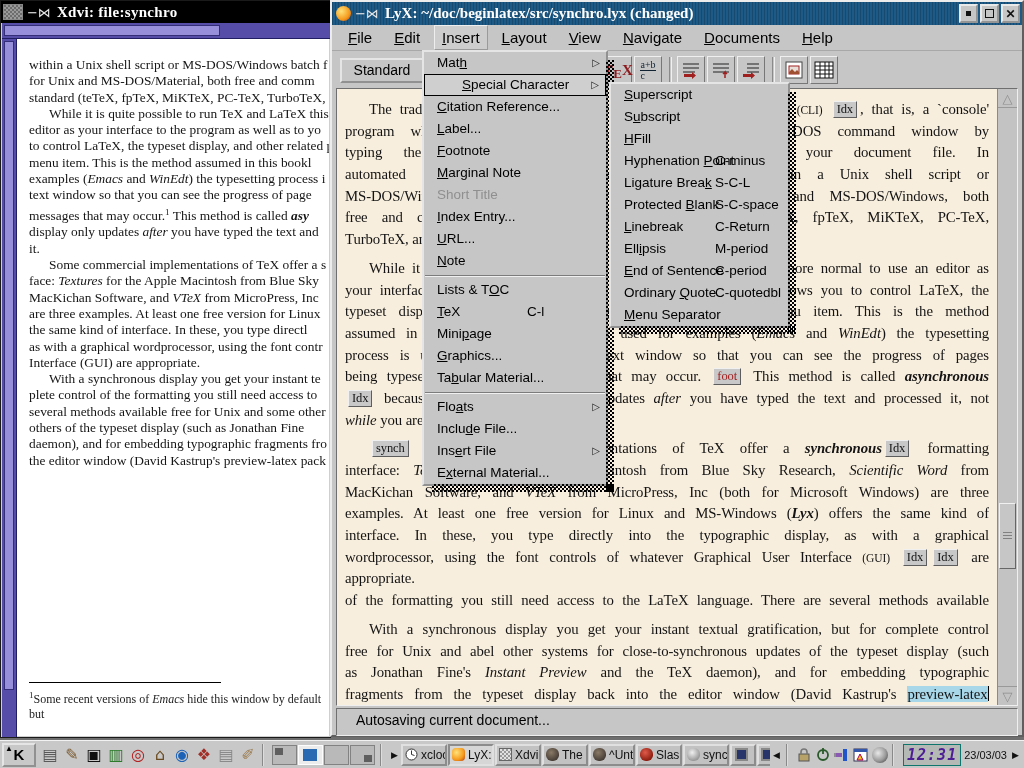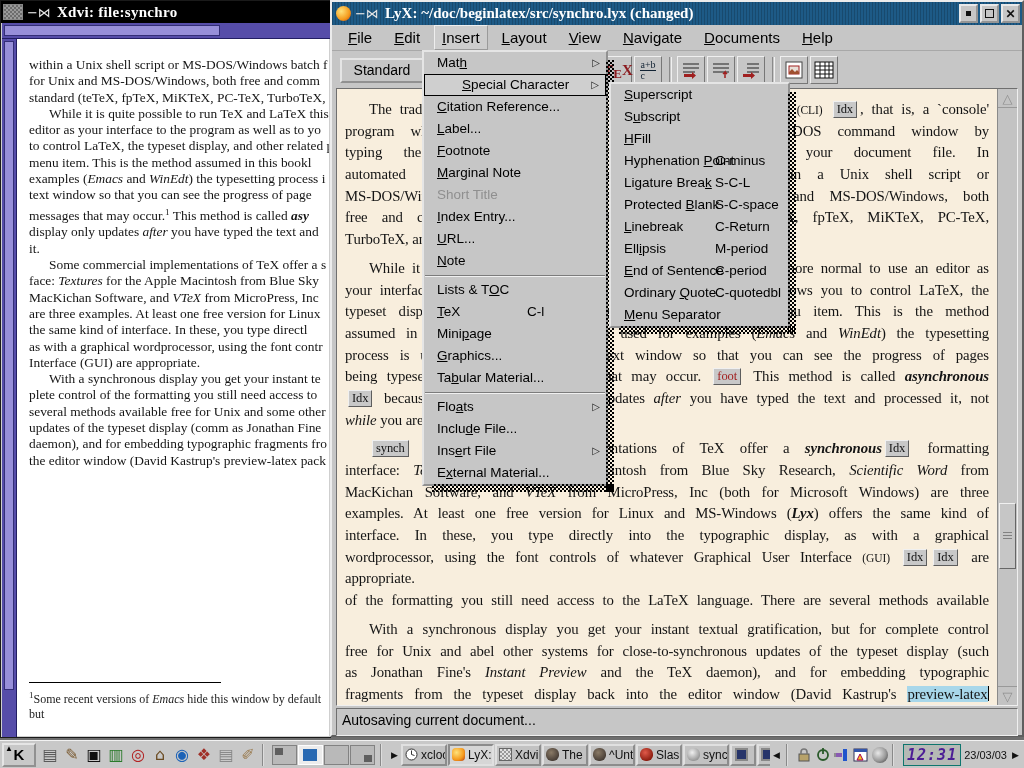--- a/index.html
+++ b/index.html
@@ -96,21 +96,21 @@
       justify-content:center;color:#8f8f8f;font-size:13px;background:#c3c3c3;}
   .sb-arrow.up{top:0;border-bottom:1px solid #999;}
   .sb-arrow.down{bottom:0;border-top:1px solid #999;}
   #doc-thumb{position:absolute;left:1px;width:17px;top:414px;height:66px;background:#c6c6c6;
       border:1px solid;border-color:#f0f0f0 #666 #666 #f0f0f0;}
   #doc-thumb .grip{margin:26px 3px 0 3px;height:10px;
       background:repeating-linear-gradient(#c6c6c6 0 2px,#818181 2px 3px);}
 
   #statusbar{position:absolute;left:4px;right:4px;top:706px;height:28px;background:#c6c6c6;
       border:1px solid;border-color:#6f6f6f #efefef #efefef #6f6f6f;
-      font:14px "Liberation Sans",sans-serif;color:#000;padding:3px 5px;white-space:nowrap;}
+      font:14px "Liberation Sans",sans-serif;color:#000;padding:3px 19px;white-space:nowrap;}
 
   
   .menu{position:absolute;background:#c6c6c6;border:2px outset #e5e5e5;z-index:40;}
   #insert-menu{left:90px;top:48px;width:186px;}
   #spchar-menu{left:277px;top:80px;width:181px;z-index:41;}
   .mi{height:22px;position:relative;font:13.5px/22px "Liberation Sans",sans-serif;
       padding-left:13px;color:#000;white-space:nowrap;}
   .mi.hl{border:1px solid #000;background:#cfcfcf;line-height:20px;padding-left:37px;}
   .mi.dis{color:#8f8f8f;}
   .mi .short{position:absolute;left:103px;top:0;}
@@ -178,42 +178,42 @@
     </div>
     <div id="xdvi-hscroll">
       <div id="xdvi-hthumb"></div>
     </div>
     <div id="xdvi-vscroll">
       <div id="xdvi-vthumb"></div>
     </div>
     <div id="xdvi-page">
       <div id="xdvi-lines">
           <div class="xl"><span>within a Unix shell script or MS-DOS/Windows batch f</span></div>
-          <div class="xl"><span>for Unix and MS-DOS/Windows, both free and comm</span></div>
+          <div class="xl"><span>for Unix and MS-DOS/Material, both free and comm</span></div>
           <div class="xl"><span>standard (teTeX, fpTeX, MiKTeX, PC-TeX, TurboTeX,</span></div>
           <div class="xl in"><span>While it is quite possible to run TeX and LaTeX this</span></div>
           <div class="xl"><span>editor as your interface to the program as well as to yo</span></div>
           <div class="xl"><span>to control LaTeX, the typeset display, and other related p</span></div>
           <div class="xl"><span>menu item.  This is the method assumed in this bookl</span></div>
           <div class="xl"><span>examples (</span><span class="r-i">Emacs</span><span> and </span><span class="r-i">WinEdt</span><span>) the typesetting process i</span></div>
           <div class="xl"><span>text window so that you can see the progress of page</span></div>
           <div class="xl"><span>messages that may occur.</span><span class="r-sup">1</span><span>  This method is called </span><span class="r-bi">asy</span></div>
           <div class="xl"><span>display only updates </span><span class="r-i">after</span><span> you have typed the text and</span></div>
           <div class="xl"><span>it.</span></div>
           <div class="xl in"><span>Some commercial implementations of TeX offer a s</span></div>
           <div class="xl"><span>face: </span><span class="r-i">Textures</span><span> for the Apple Macintosh from Blue Sky</span></div>
           <div class="xl"><span>MacKichan Software, and </span><span class="r-i">VTeX</span><span> from MicroPress, Inc</span></div>
           <div class="xl"><span>are three examples. At least one free version for Linux</span></div>
           <div class="xl"><span>the same kind of interface.  In these, you type directl</span></div>
           <div class="xl"><span>as with a graphical wordprocessor, using the font contr</span></div>
           <div class="xl"><span>Interface (GUI) are appropriate.</span></div>
           <div class="xl in"><span>With a synchronous display you get your instant te</span></div>
           <div class="xl"><span>plete control of the formatting you still need access to</span></div>
           <div class="xl"><span>several methods available free for Unix and some other s</span></div>
-          <div class="xl"><span>updates of the typeset display (comm as Jonathan Fine</span></div>
+          <div class="xl"><span>others of the typeset display (such as Jonathan Fine</span></div>
           <div class="xl"><span>daemon), and for embedding typographic fragments fro</span></div>
           <div class="xl"><span>the editor window (David Kastrup's preview-latex pack</span></div>
         </div>
       <div id="xdvi-footnote">
         <div class="rule"></div>
         <div id="xdvi-footnote-text"><span class="r-sup">1</span><span>Some recent versions of </span><span class="r-i">Emacs</span><span> hide this window by default but</span></div>
       </div>
     </div>
   </div>
 

